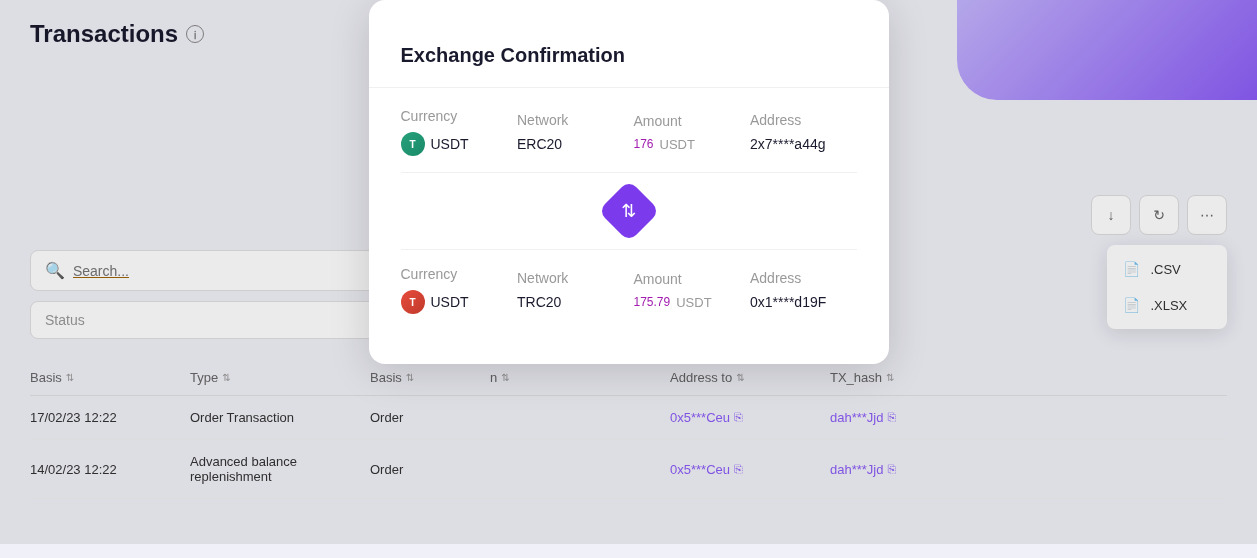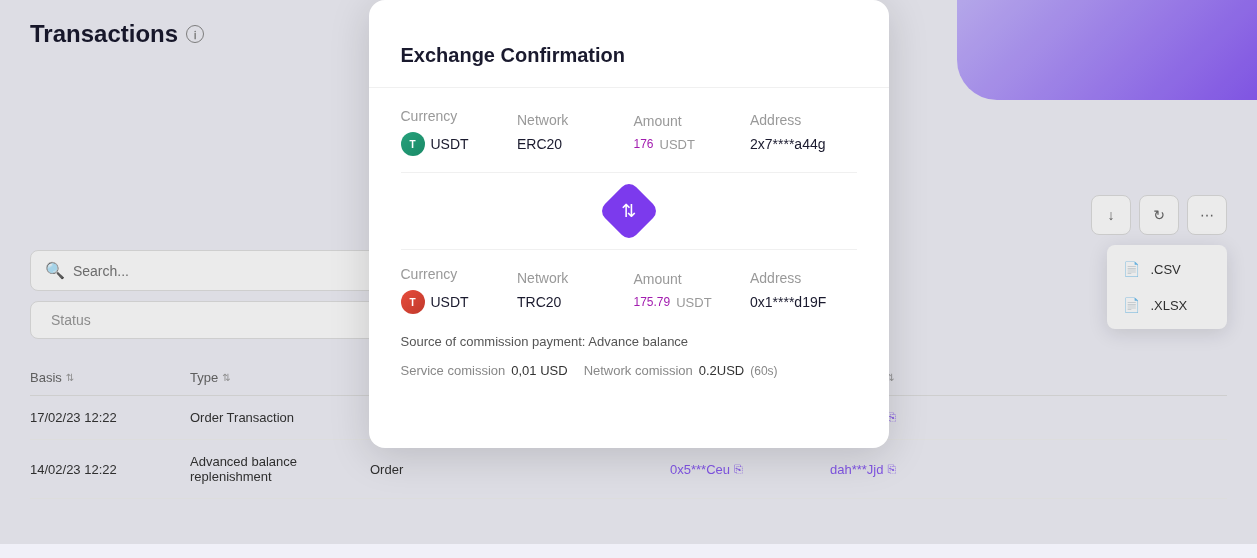--- a/index.html
+++ b/index.html
@@ -161,30 +161,31 @@
       display: flex;
       align-items: center;
       gap: 8px;
       margin-bottom: 10px;
     }
 
     .search-input-wrap input {
       border: none;
       outline: none;
       font-size: 14px;
-      color: #a21caf;
+      color: #a16207;
       width: 100%;
       background: transparent;
+      text-decoration: underline;
     }
 
     .status-select-wrap {
       background: white;
       border: 1.5px solid #e0e0e0;
       border-radius: 8px;
-      padding: 10px 20px;
+      padding: 10px 14px;
       display: flex;
       align-items: center;
       justify-content: space-between;
       cursor: pointer;
     }
 
     .status-select-wrap span {
       font-size: 14px;
       color: #999;
     }
@@ -637,34 +638,20 @@
               <span class="amount-value">175.79</span>
               <span class="amount-unit">USDT</span>
             </div>
           </div>
           <div class="modal-col">
             <div class="exchange-col-label">Address</div>
             <div class="exchange-col-value">0x1****d19F</div>
           </div>
         </div>
 
-        <div style="margin-top: 20px;">
-          <div class="commission-source">Source of commission payment: Advance balance</div>
-          <div class="commission-row">
-            <div class="commission-item">
-              <span class="commission-label">Service comission</span>
-              <span class="commission-value">0,01 USD</span>
-            </div>
-            <div class="commission-item">
-              <span class="commission-label">Network comission</span>
-              <span class="commission-value">0.2USD</span>
-              <span class="commission-note">(60s)</span>
-            </div>
-          </div>
-        </div>
 
       </div>
 
 
     </div>
   </div>
 
 </div>
 
 </body></html>

